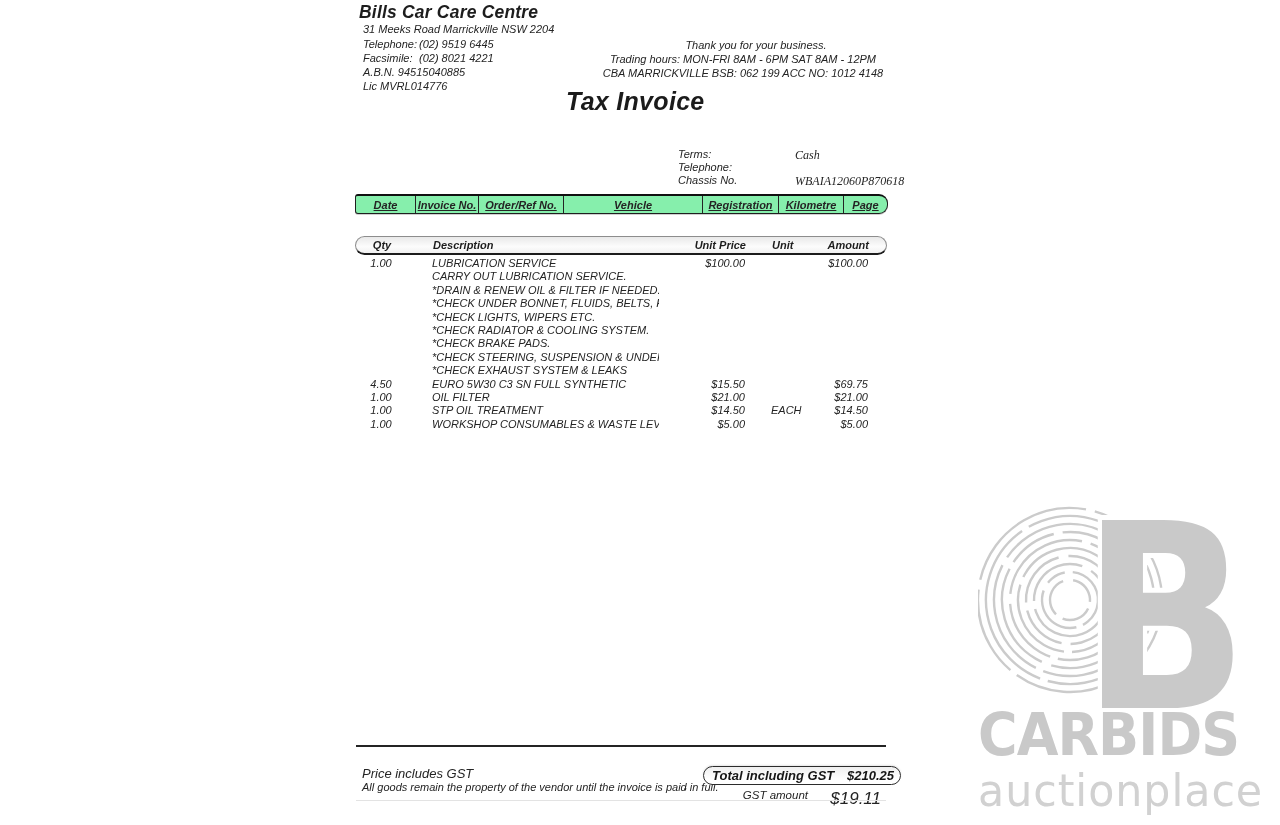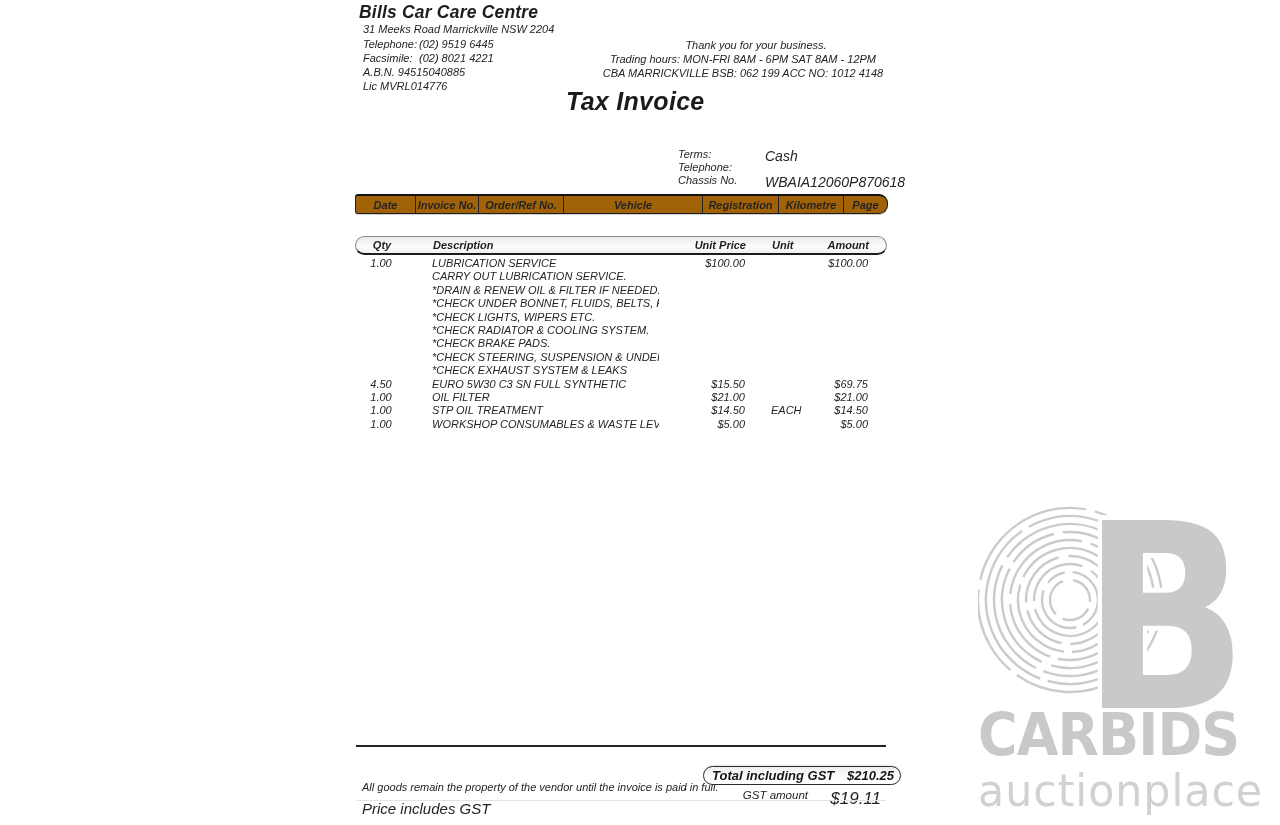--- a/index.html
+++ b/index.html
@@ -20,28 +20,29 @@
   .biz-abn{left:363px;top:66px;font-size:11px;}
   .biz-lic{left:363px;top:80px;font-size:11px;}
 
   .hdr-right{left:597px;top:38px;width:292px;text-align:center;font-size:11px;line-height:14px;}
   .hdr-right .thanks{padding-left:26px;}
 
   .doc-title{left:566px;top:87px;font-size:25px;font-weight:bold;letter-spacing:.3px;color:#1b1b1b;}
 
   
   .meta-lbl{left:678px;font-size:11px;}
-  .meta-val{left:765px;font-size:14px;}
+  .meta-val{left:795px;font-size:12px;font-family:Liberation Serif, serif;}
 
   
   .info-table{
     left:355px;top:194px;width:531px;
     border:1.5px solid #1f1f1f;border-top:2.6px solid #101010;
-    border-radius:3px 9px 9px 3px;overflow:hidden;background:#a16207;
+    border-radius:3px 9px 9px 3px;overflow:hidden;background:#86efac;
     box-shadow:0 1px 0 #cfcfcf;
+    text-decoration:underline;
   }
   .info-row{display:flex;height:17px;}
   .info-row.vals{border-top:1.4px solid #242424;height:17px;}
   .info-cell{
     box-sizing:border-box;display:flex;align-items:center;justify-content:center;
     font-size:11px;border-left:1.4px solid #242424;white-space:nowrap;
   }
   .info-cell:first-child{border-left:none;}
   .info-row .c0{width:59px;}
   .info-row .c1{width:63px;}
@@ -64,21 +65,21 @@
   .col-up{width:86px;text-align:right;flex:none;}
   .col-unit{width:58px;text-align:left;padding-left:26px;box-sizing:border-box;flex:none;}
   .col-amt{width:82px;text-align:right;flex:none;padding-right:17px;box-sizing:border-box;}
 
   .items-list{left:355px;top:257px;width:530px;font-size:11px;line-height:13.4px;}
   .item-row{display:flex;}
 
   
   .rule-heavy{left:356px;top:745px;width:530px;height:2px;background:#242424;}
   .rule-faint{left:356px;top:800px;width:530px;height:1px;background:#e3e3e3;}
-  .note1{left:362px;top:800px;font-size:15px;}
+  .note1{left:362px;top:766px;font-size:13px;}
   .note2{left:362px;top:781px;font-size:11px;}
   .stray-dot{left:684px;top:779px;font-size:12px;font-weight:bold;}
   .total-pill{
     left:703px;top:766px;width:182px;height:17px;box-sizing:content-box;
     border:1.6px solid #2c2c2c;border-radius:11px;
     background:linear-gradient(#efefef,#ffffff 70%);
     box-shadow:0 -1px 2px rgba(0,0,0,.10);
     display:flex;align-items:center;justify-content:space-between;
     padding:0 6px 0 8px;font-size:13px;font-weight:bold;color:#161616;
   }

